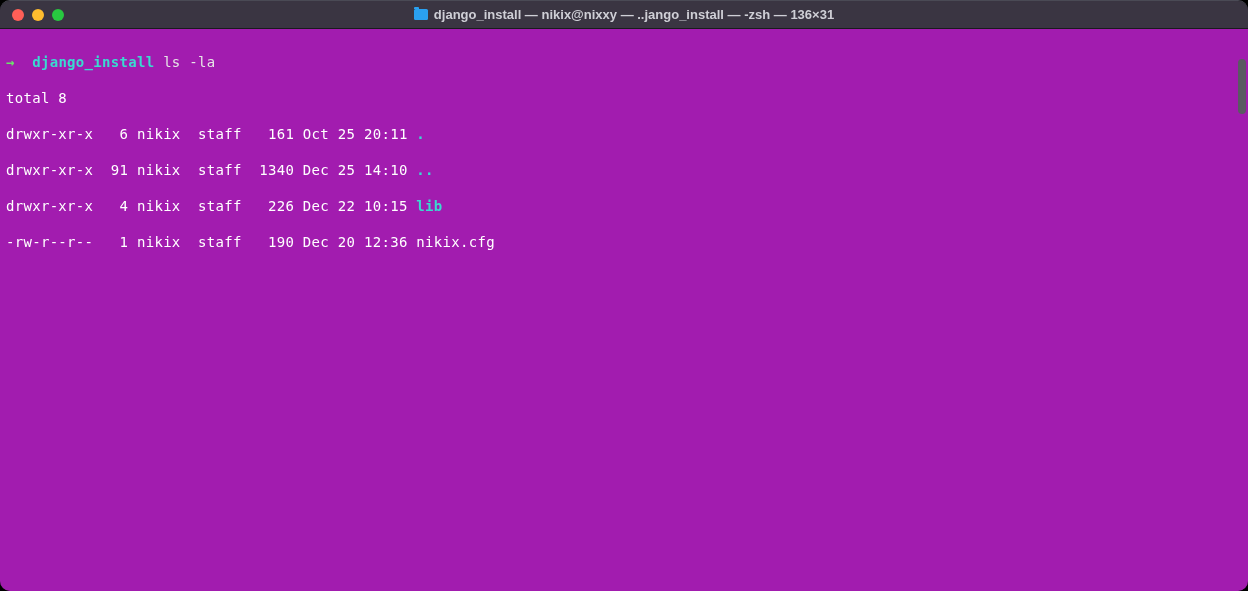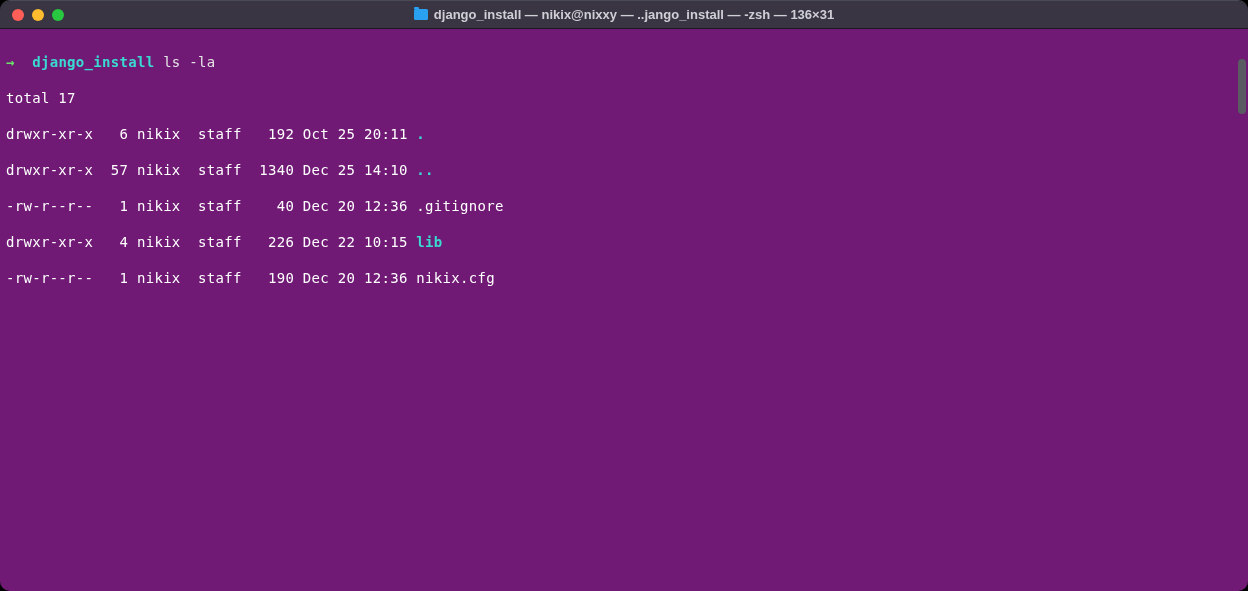--- a/index.html
+++ b/index.html
@@ -69,21 +69,21 @@
     position: absolute;
     top: -2px;
     left: 0;
     width: 5px;
     height: 2px;
     background: #2aa0f0;
     border-radius: 1px 1px 0 0;
   }
   .terminal-body {
     flex: 1;
-    background: #701a75;
+    background: #a21caf;
     padding: 6px 6px;
     color: #e6e6e6;
     line-height: 18px;
     letter-spacing: 0.3px;
     position: relative;
     white-space: pre;
     overflow: hidden;
   }
   .scrollbar {
     position: absolute;
@@ -120,22 +120,21 @@
       <div class="light green"></div>
     </div>
     <div class="title">
       <span class="folder-icon"></span>
       <span>django_install — nikix@nixxy — ..jango_install — -zsh — 136×31</span>
     </div>
   </div>
 
   <div class="terminal-body">
 <span class="line"><span class="arrow">→</span>  <span class="cwd">django_install</span> <span class="cmd">ls -la</span></span>
-<span class="line dim">total 17</span>
-<span class="line"><span class="dim">drwxr-xr-x</span> <span class="dim">  6</span> <span class="dim">nikix</span>  <span class="dim">staff</span> <span class="dim">  192</span> <span class="dim">Oct 25 20:11</span> <span class="cyan">.</span></span>
-<span class="line"><span class="dim">drwxr-xr-x</span> <span class="dim"> 57</span> <span class="dim">nikix</span>  <span class="dim">staff</span> <span class="dim"> 1340</span> <span class="dim">Dec 25 14:10</span> <span class="cyan">..</span></span>
-<span class="line"><span class="dim">-rw-r--r--</span> <span class="dim">  1</span> <span class="dim">nikix</span>  <span class="dim">staff</span> <span class="dim">   40</span> <span class="dim">Dec 20 12:36</span> <span class="dim">.gitignore</span></span>
+<span class="line dim">total 8</span>
+<span class="line"><span class="dim">drwxr-xr-x</span> <span class="dim">  6</span> <span class="dim">nikix</span>  <span class="dim">staff</span> <span class="dim">  161</span> <span class="dim">Oct 25 20:11</span> <span class="cyan">.</span></span>
+<span class="line"><span class="dim">drwxr-xr-x</span> <span class="dim"> 91</span> <span class="dim">nikix</span>  <span class="dim">staff</span> <span class="dim"> 1340</span> <span class="dim">Dec 25 14:10</span> <span class="cyan">..</span></span>
 <span class="line"><span class="dim">drwxr-xr-x</span> <span class="dim">  4</span> <span class="dim">nikix</span>  <span class="dim">staff</span> <span class="dim">  226</span> <span class="dim">Dec 22 10:15</span> <span class="cyan">lib</span></span>
 <span class="line"><span class="dim">-rw-r--r--</span> <span class="dim">  1</span> <span class="dim">nikix</span>  <span class="dim">staff</span> <span class="dim">  190</span> <span class="dim">Dec 20 12:36</span> <span class="dim">nikix.cfg</span></span>
 
     <div class="scrollbar"></div>
   </div>
 </div>
 
 </body></html>

